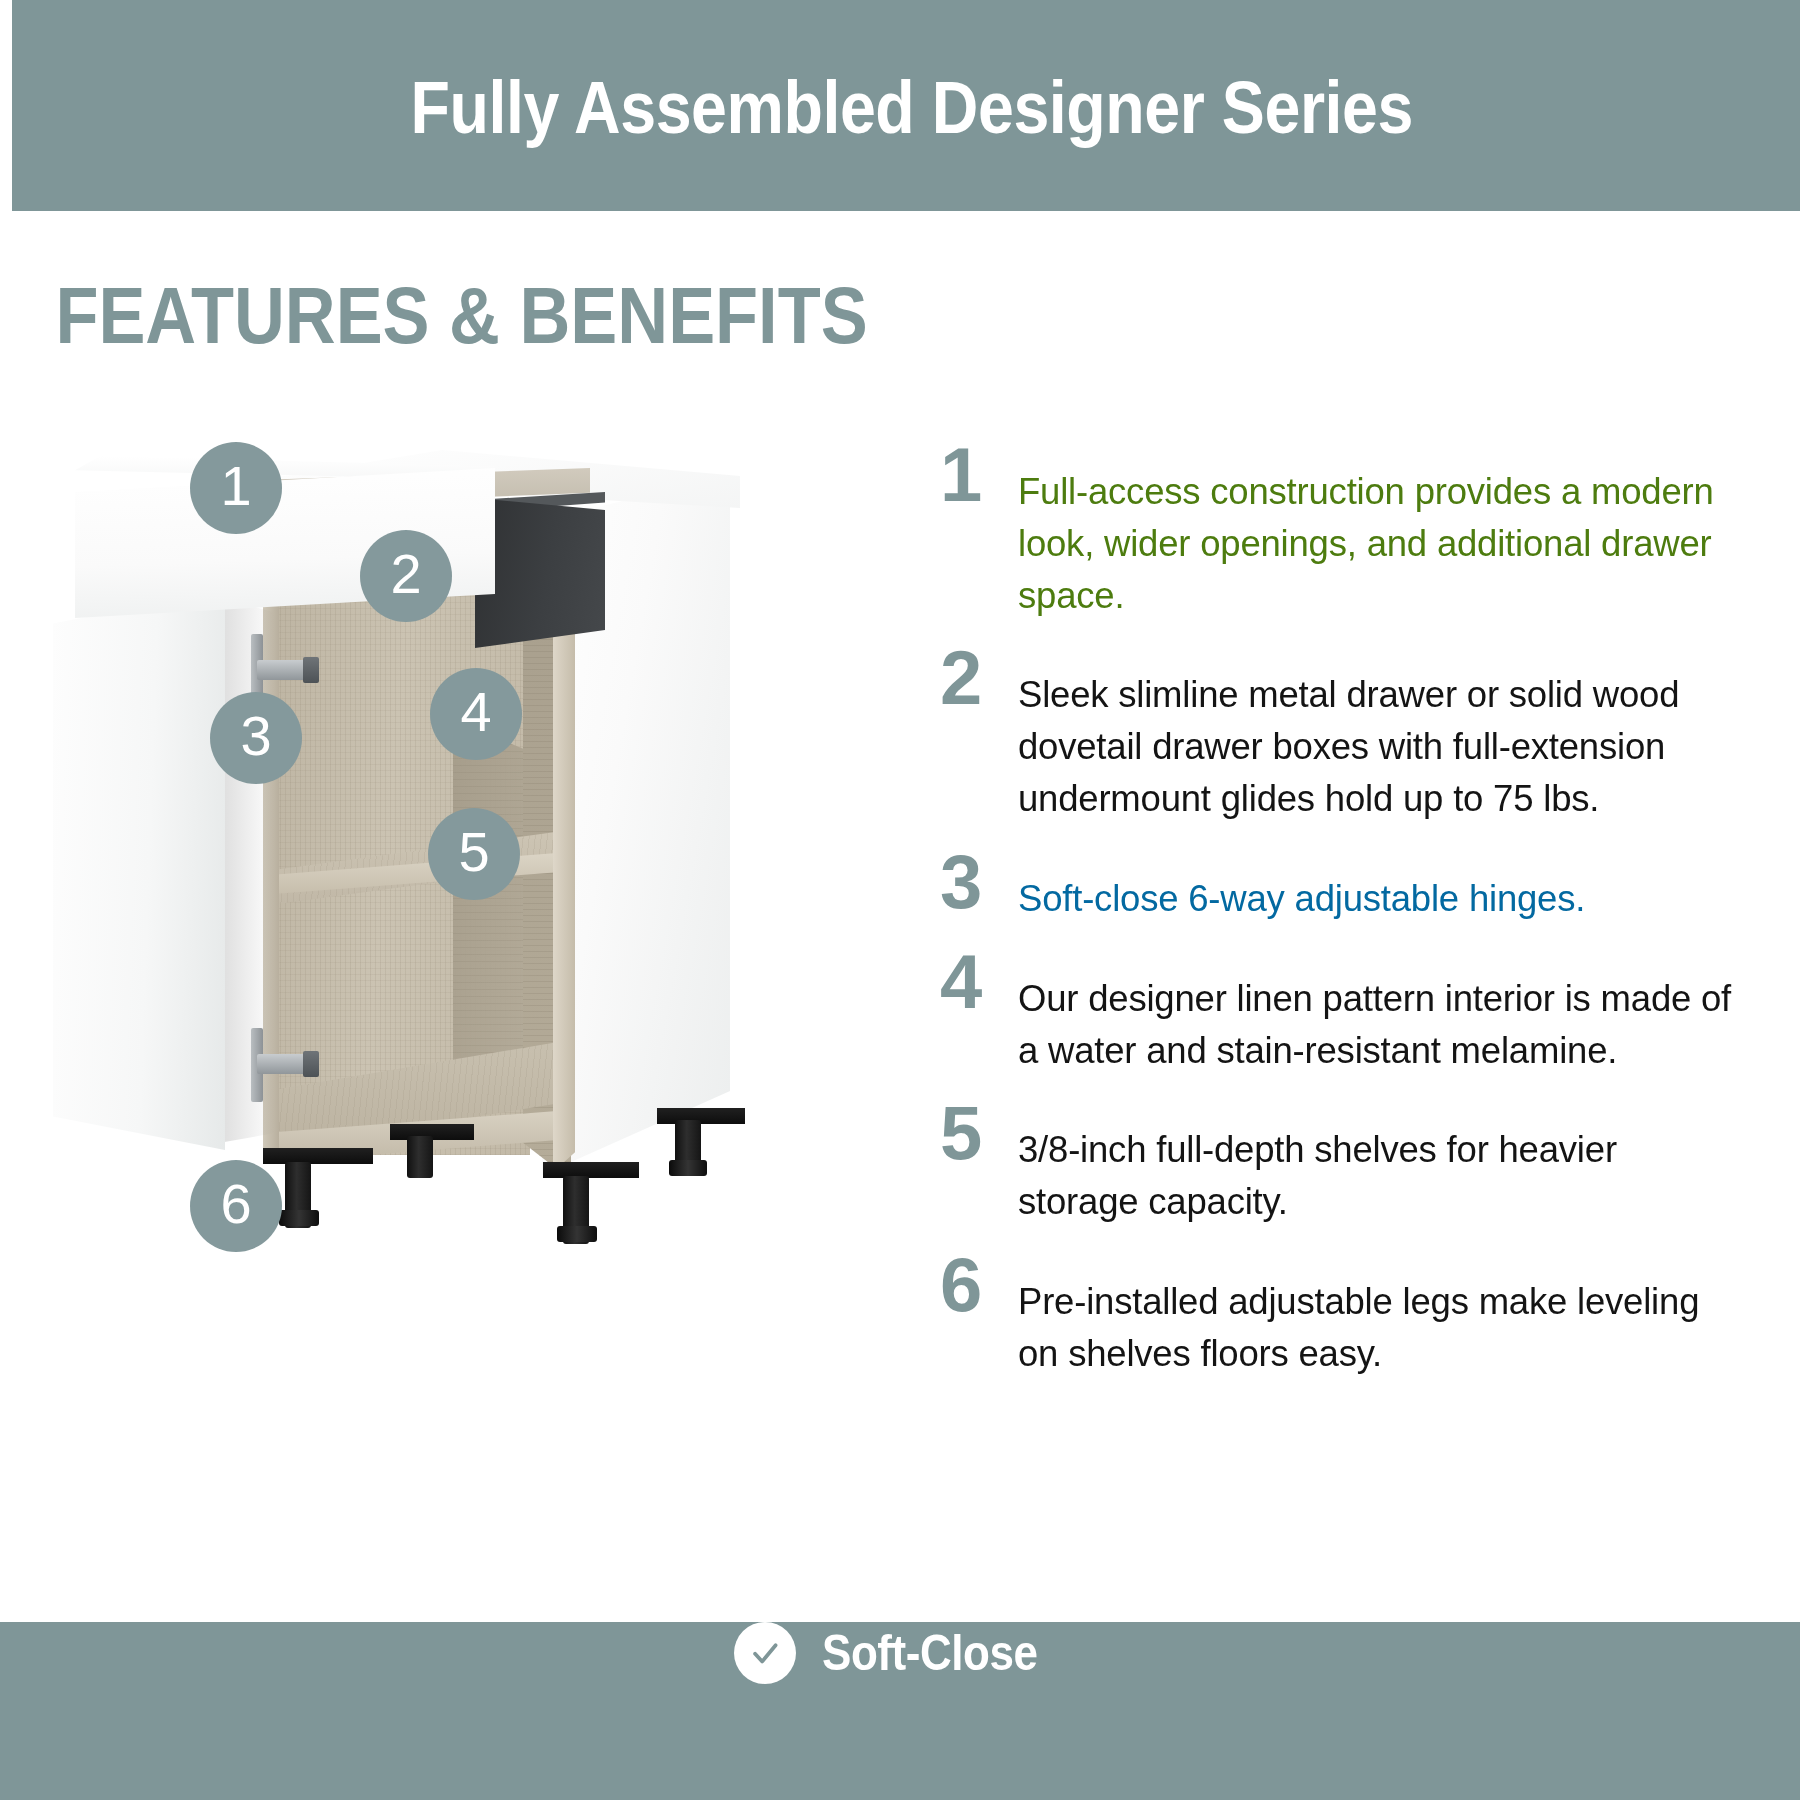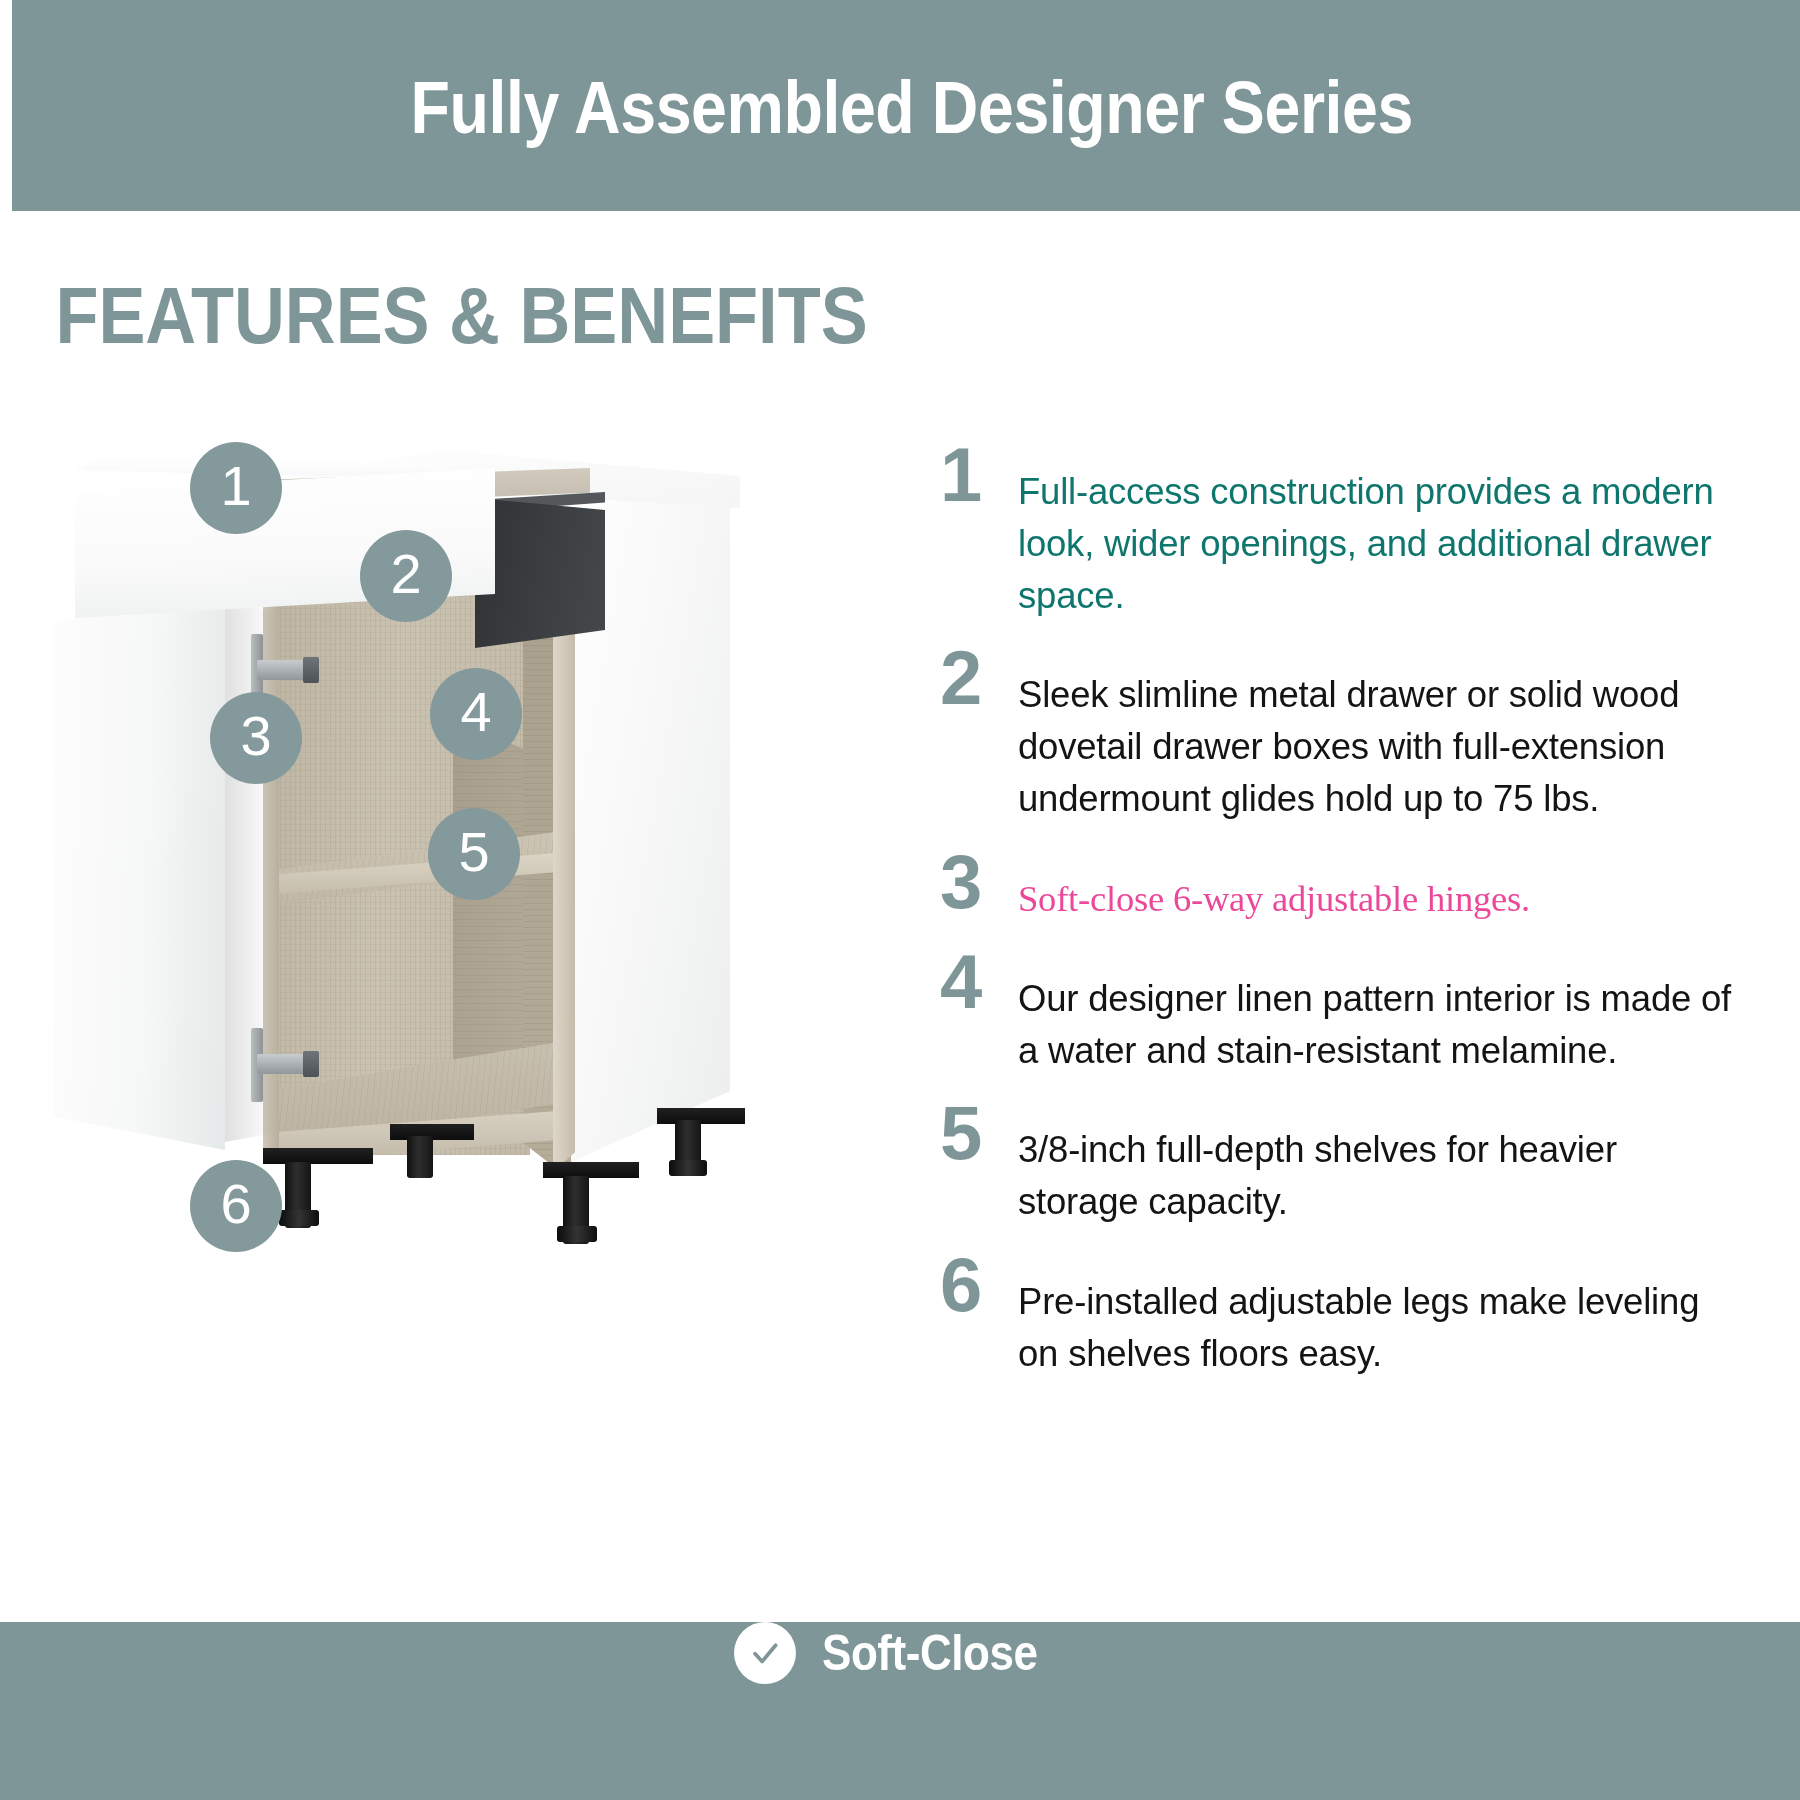--- a/index.html
+++ b/index.html
@@ -381,31 +381,31 @@
           <span>6</span>
         </div>
 
     </div>
   </div>
 
   <div id="feature-list">
 
     <div class="feature-row">
       <div class="feature-num" style="color: rgb(127, 150, 152);">1</div>
-      <div class="feature-text" style="color: #0f766e;">Full-access construction provides a modern look, wider openings, and additional drawer space.</div>
+      <div class="feature-text" style="color: #4d7c0f;">Full-access construction provides a modern look, wider openings, and additional drawer space.</div>
     </div>
 
     <div class="feature-row">
       <div class="feature-num" style="color: rgb(127, 150, 152);">2</div>
       <div class="feature-text" style="color: rgb(20, 20, 20);">Sleek slimline metal drawer or solid wood dovetail drawer boxes with full-extension undermount glides hold up to 75 lbs.</div>
     </div>
 
     <div class="feature-row">
       <div class="feature-num" style="color: rgb(127, 150, 152);">3</div>
-      <div class="feature-text" style="color: #ec4899; font-family: Liberation Serif, serif;">Soft-close 6-way adjustable hinges.</div>
+      <div class="feature-text" style="color: #0369a1;">Soft-close 6-way adjustable hinges.</div>
     </div>
 
     <div class="feature-row">
       <div class="feature-num" style="color: rgb(127, 150, 152);">4</div>
       <div class="feature-text" style="color: rgb(20, 20, 20);">Our designer linen pattern interior is made of a water and stain-resistant melamine.</div>
     </div>
 
     <div class="feature-row">
       <div class="feature-num" style="color: rgb(127, 150, 152);">5</div>
       <div class="feature-text" style="color: rgb(20, 20, 20);">3/8-inch full-depth shelves for heavier storage capacity.</div>

